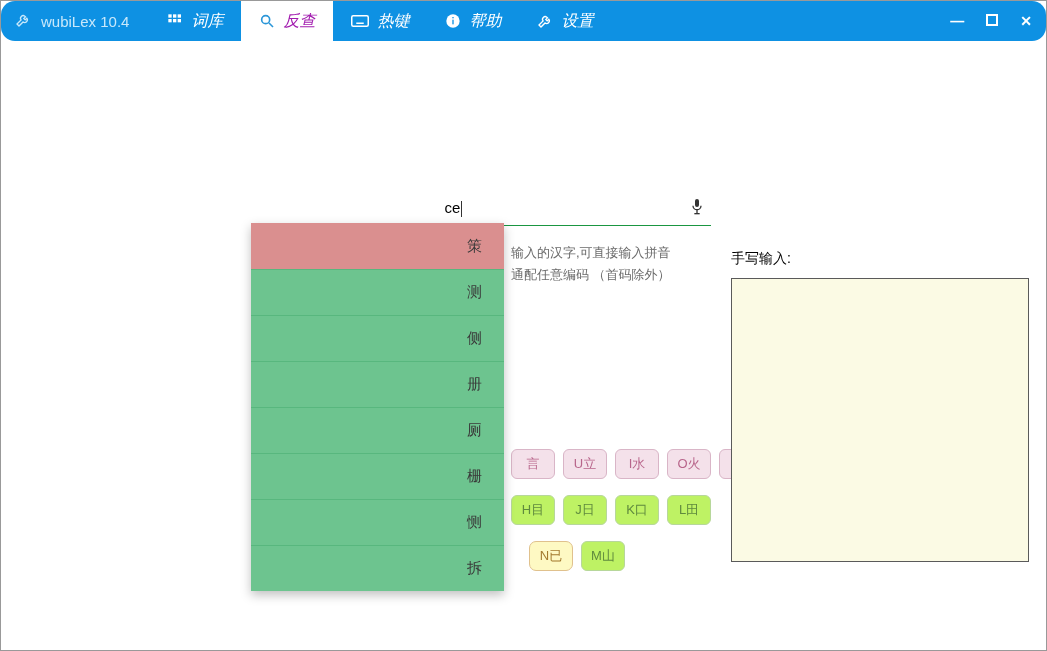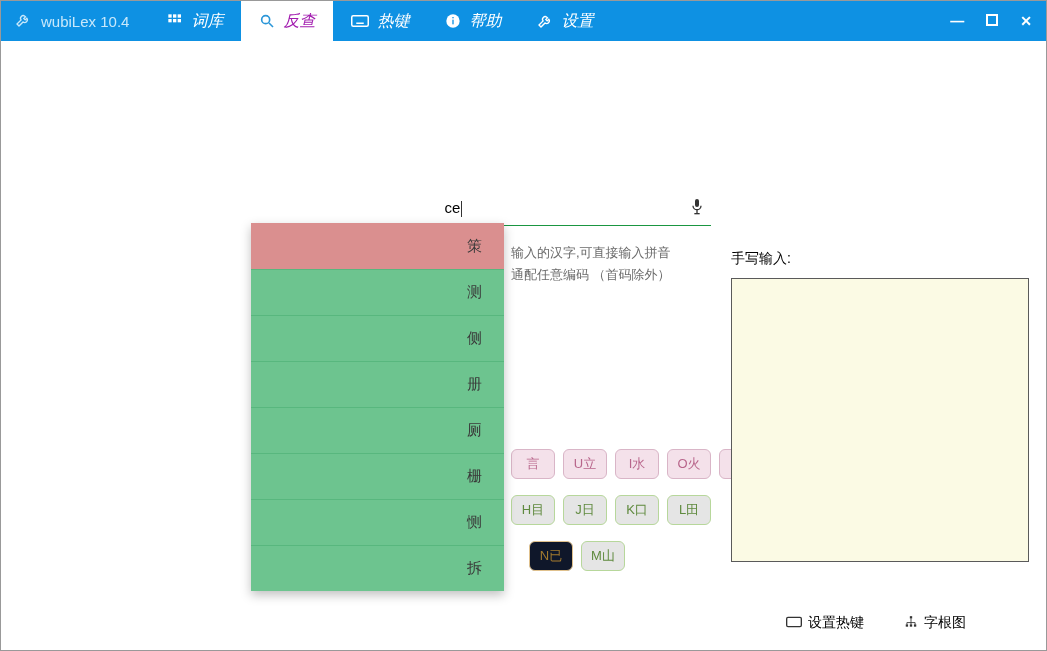--- a/index.html
+++ b/index.html
@@ -1,18 +1,18 @@
 <!DOCTYPE html>
 <html><head>
 <meta charset="utf-8">
 <style>
 * { box-sizing: border-box; margin: 0; padding: 0; }
 body { font-family: "Microsoft YaHei", Arial, sans-serif; font-size: 14px; background: #fff; }
 .window { width: 1047px; height: 651px; border: 1px solid #999; display: flex; flex-direction: column; overflow: hidden; }
-.titlebar { height: 40px; background: #0e91e3; color: #fff; display: flex; align-items: center; }
+.titlebar { height: 40px; background: #0e91e3; color: #fff; display: flex; align-items: center; border-radius: 14px; }
 .title-icon { margin: 0 10px 0 14px; }
 .title-text { font-size: 15px; color: #c8e8fb; }
 .tabs { display: flex; margin-left: 20px; height: 100%; }
 .tab { display: flex; align-items: center; padding: 8px 18px; cursor: pointer; color: #fff; font-size: 16px; font-style: italic; }
 .tab.active { background: #fff; color: #a21caf; }
 .tab .ticon { margin-right: 8px; display:inline-flex; }
 .win-controls { margin-left: auto; display: flex; align-items: center; padding-right: 14px; gap: 22px; }
 .win-btn { color: #fff; cursor: pointer; font-size: 14px; font-weight: bold; }
 .content { flex: 1; position: relative; padding-top: 150px; }
 .center-block { width: 460px; margin-left: 250px; position: relative; }
@@ -21,22 +21,22 @@
 .mic { margin-left: 6px; }
 .hint { color: #6b6b6b; font-size: 13px; line-height: 1.7; padding: 16px 10px 0 260px; }
 .dropdown { position: absolute; left: 0; top: 32px; width: 253px; z-index: 10; box-shadow: 0 4px 10px rgba(0,0,0,0.25); }
 .dd-item { height: 46px; display: flex; align-items: center; justify-content: flex-end; padding-right: 22px; color: #3a3a3a; font-size: 15px; cursor: pointer; }
 .dd-green { background: #6dc48f; border-top: 1px solid #58b77e; }
 .dd-red { background: #da8f8f; }
 .keys-area { position: absolute; left: 510px; top: 408px; }
 .key-row { display: flex; gap: 8px; margin-bottom: 16px; }
 .key { width: 44px; height: 30px; border-radius: 6px; display: flex; align-items: center; justify-content: center; font-size: 13px; border: 1px solid; }
 .k-pink { background: #f4e1ea; border-color: #d9b5c7; color: #b8658b; }
-.k-green { background: #e5e5e5; border-color: #b7d79b; color: #5f8a3e; }
-.k-orange { background: #0f172a; border-color: #e0c18d; color: #a37a2e; }
+.k-green { background: #bef264; border-color: #b7d79b; color: #5f8a3e; }
+.k-orange { background: #fef9c3; border-color: #e0c18d; color: #a37a2e; border-radius: 7px; }
 .right-panel { position: absolute; left: 730px; top: 209px; }
 .hand-label { font-size: 14px; margin-bottom: 10px; }
 .canvas { width: 298px; height: 284px; background: #fbfae4; border: 1px solid #5a5a5a; }
 .footer { position: absolute; bottom: 18px; right: 80px; display: flex; gap: 40px; font-size: 14px; }
 .footer-item { display: flex; align-items: center; gap: 6px; cursor: pointer; }
 .cursor-bar::after { content:''; display:inline-block; width:1px; height:16px; background:#333; vertical-align:middle; margin-left:1px; }
 </style>
 </head>
 <body>
 
@@ -199,33 +199,15 @@
             <span>M山</span>
           </div>
       </div>
     </div>
 
     <div class="right-panel">
       <div class="hand-label">手写输入:</div>
       <div class="canvas"></div>
     </div>
 
-    <div class="footer">
-      <div class="footer-item">
-        <span><svg width="16" height="12" viewBox="0 0 24 16" fill="none" stroke="#333" stroke-width="2">
-              <rect x="1" y="1" width="22" height="14" rx="2"></rect>
-            </svg></span>
-        <span>设置热键</span>
-      </div>
-      <div class="footer-item">
-        <span><svg width="14" height="14" viewBox="0 0 24 24" fill="#333">
-              <rect x="10" y="2" width="4" height="4"></rect>
-              <rect x="3" y="16" width="4" height="4"></rect>
-              <rect x="10" y="16" width="4" height="4"></rect>
-              <rect x="17" y="16" width="4" height="4"></rect>
-              <path d="M12 6v5M5 16v-3h14v3M12 11v5" fill="none" stroke="#333" stroke-width="1.5"></path>
-            </svg></span>
-        <span>字根图</span>
-      </div>
-    </div>
 
   </div>
 </div>
 
 </body></html>

